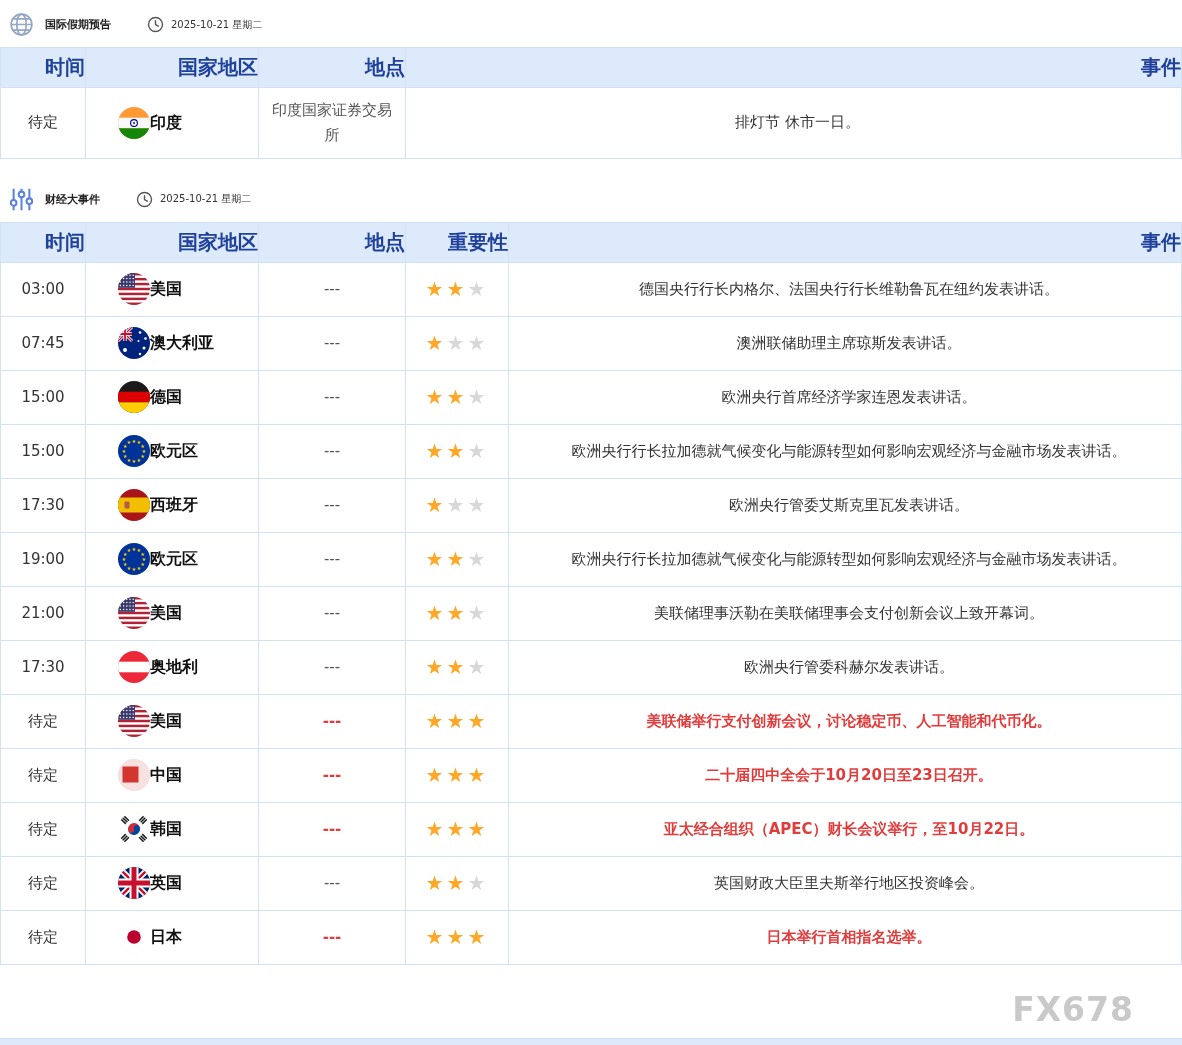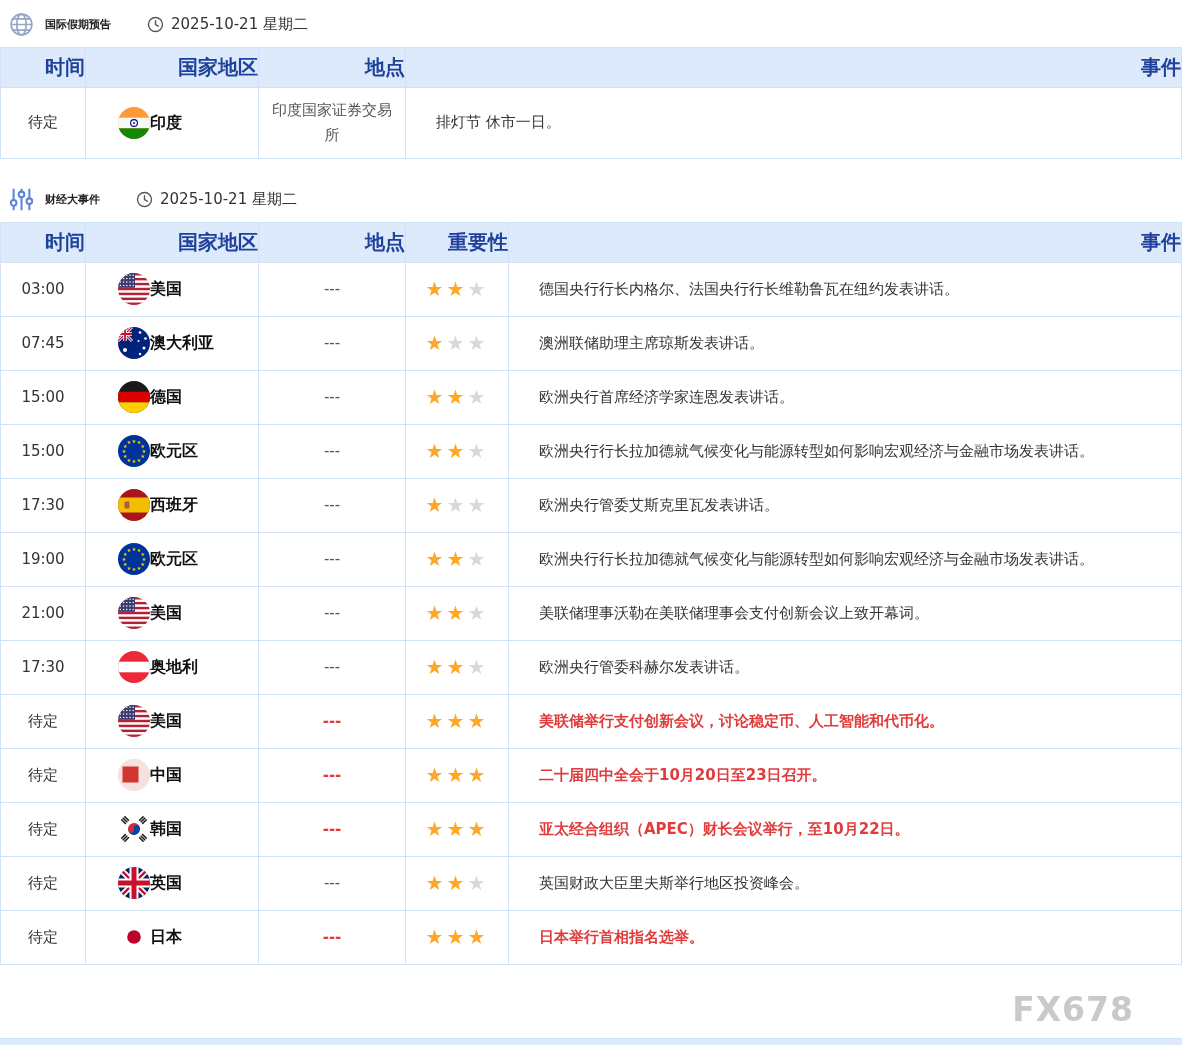--- a/index.html
+++ b/index.html
@@ -33,21 +33,21 @@
     font-size:11px;
     font-weight:bold;
     color:#222;
     margin-left:10px;
   }
   .date-wrap{
     display:flex;
     align-items:center;
     margin-left:36px;
     color:#333;
-    font-size:15px;
+    font-size:10px;
   }
   .clock-icon{ width:17px; height:17px; margin-right:7px; display:inline-flex; }
   .clock-icon svg{ width:100%; height:100%; display:block; }
 
   table{
     width:1182px;
     border-collapse:collapse;
     table-layout:fixed;
   }
   th{
@@ -63,21 +63,21 @@
     border:1px solid var(--border);
     font-size:15px;
     color:#333;
     text-align:center;
     padding:10px 8px;
     height:51px;
     line-height:1.65;
     vertical-align:middle;
   }
   .c-event{
-    text-align:left;
+    text-align:center;
     padding-left:30px;
     padding-right:22px;
   }
   .country-wrap{
     display:flex;
     align-items:center;
     padding-left:24px;
     text-align:left;
   }
   .flag{

